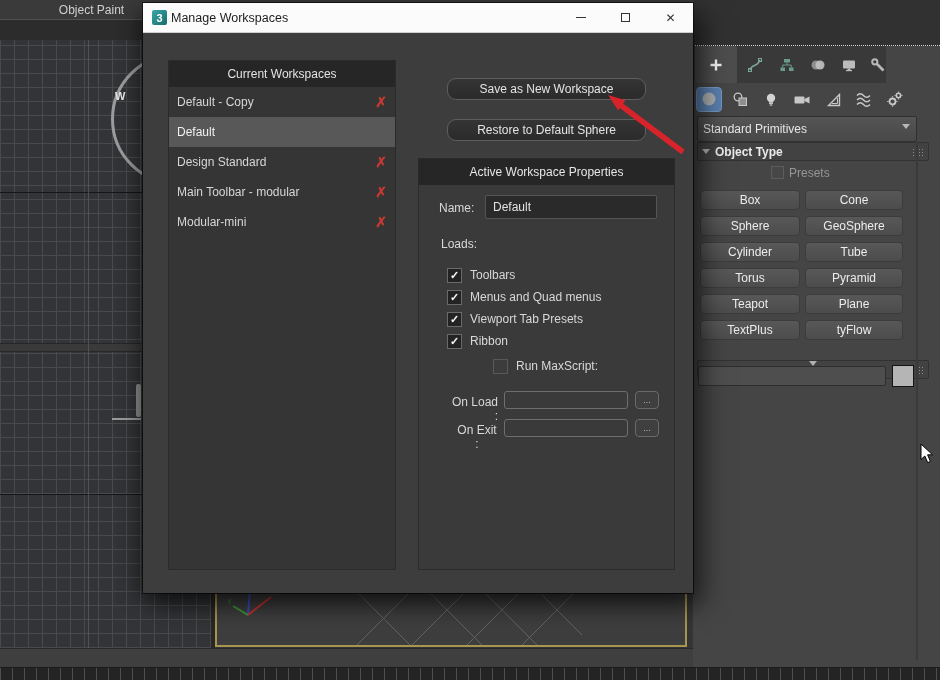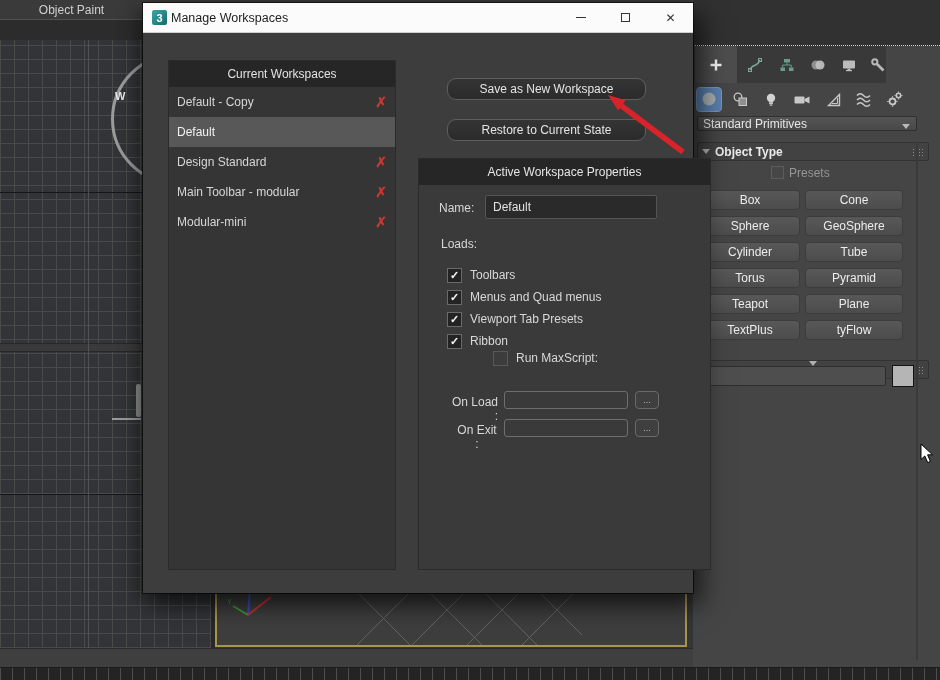--- a/index.html
+++ b/index.html
@@ -4,21 +4,21 @@
 <style>
   html,body{margin:0;padding:0;background:#222;}
   #screen{position:relative;width:940px;height:680px;overflow:hidden;
     font-family:"Liberation Sans",sans-serif;font-size:12px;color:#dcdcdc;
     background:#333537;user-select:none;}
   .abs{position:absolute;}
 
   
   .ribbon-band{left:0;top:0;width:693px;height:19px;background:#3a3a3a;z-index:1;}
   .ribbon-tab{left:0;top:0;width:143px;height:19px;display:flex;align-items:center;justify-content:center;
-    color:#cfcfcf;font-size:12px;}
+    color:#cfcfcf;font-size:12px;padding-left:20px;}
   .ribbon-sub{left:0;top:19px;width:693px;height:21px;background:#2c2c2c;border-top:1px solid #505050;z-index:1;}
   .ortho-viewport{left:0;top:40px;width:211px;height:608px;z-index:1;background-color:#323437;
     background-image:
       repeating-linear-gradient(0deg,#4a4a4a 0 1px,transparent 1px 14px),
       repeating-linear-gradient(90deg,#4a4a4a 0 1px,transparent 1px 14px);}
   .axis-dark-1{left:0;top:152px;width:211px;height:1px;background:#161616;}
   .axis-dark-2{left:0;top:454px;width:211px;height:1px;background:#161616;}
   .vp-divider{left:0;top:303px;width:211px;height:7px;background:#3a3a3a;border-top:1px solid #272727;border-bottom:1px solid #272727;}
   .major-v{left:88px;top:0;width:1px;height:608px;background:#5e5e5e;opacity:.7;}
   .vp-gap{left:211px;top:40px;width:4px;height:608px;background:#282828;z-index:1;}
@@ -41,21 +41,21 @@
   .cmd-panel{left:693px;top:0;width:247px;height:667px;background:#454545;z-index:5;}
   .panel-topspace{position:absolute;left:0;top:0;width:247px;height:45px;background:#313131;border-bottom:1px dotted #d8d8d8;}
   .tab-strip{position:absolute;left:0;top:46px;width:193px;height:37px;background:#393939;}
   .tab{position:absolute;top:0;width:32px;height:37px;display:flex;align-items:center;justify-content:center;}
   .tab.create{left:2px;width:42px;background:#4d4d4d;border-radius:2px 2px 0 0;}
   .tab.modify{left:46px;} .tab.hierarchy{left:78px;} .tab.motion{left:109px;}
   .tab.display{left:140px;} .tab.utilities{left:171px;width:28px;}
   .cat-row{position:absolute;left:0;top:85px;width:247px;height:28px;display:flex;align-items:center;}
   .cat{width:26px;height:25px;display:flex;align-items:center;justify-content:center;margin-left:5px;}
   .cat.geometry{margin-left:3px;background:#5a7fae;border:1px solid #7497c0;border-radius:4px;box-sizing:border-box;}
-  .dropdown{position:absolute;left:4px;top:116px;width:220px;height:15px;background:linear-gradient(#555,#484848);
+  .dropdown{position:absolute;left:4px;top:116px;width:220px;height:26px;background:linear-gradient(#555,#484848);
     border:1px solid #303030;border-radius:2px;display:flex;align-items:center;box-sizing:border-box;}
   .dropdown span{margin-left:5px;color:#e6e6e6;}
   .dd-arrow{position:absolute;right:6px;top:7px;width:0;height:0;border-left:4px solid transparent;
     border-right:4px solid transparent;border-top:5px solid #b8b8b8;}
   .rollout{position:absolute;left:4px;width:232px;height:19px;background:#424242;border:1px solid #323232;
     border-radius:2px;display:flex;align-items:center;box-sizing:border-box;}
   .rollout .tri{width:0;height:0;border-left:4px solid transparent;border-right:4px solid transparent;
     border-top:5px solid #b0b0b0;margin:0 5px 0 4px;}
   .rollout b{color:#eaeaea;font-size:12px;}
   .grip{position:absolute;right:5px;top:5px;width:11px;height:9px;
@@ -93,34 +93,34 @@
   .ws-header{height:26px;background:#262626;display:flex;align-items:center;justify-content:center;color:#e2e2e2;}
   .ws-row{height:30px;display:flex;align-items:center;padding:0 8px;color:#d6d6d6;}
   .ws-row.selected{background:#585858;color:#f2f2f2;}
   .ws-del{margin-left:auto;color:#c43a32;font-weight:bold;font-size:14px;}
 
   .dlg-btn{position:absolute;left:304px;width:199px;height:22px;background:linear-gradient(#343434,#2b2b2b);
     border:1px solid #5e5e5e;border-radius:9px;color:#e4e4e4;font-size:12px;
     display:flex;align-items:center;justify-content:center;box-sizing:border-box;}
   .btn-savenew{top:75px;} .btn-savedef{top:88px;} .btn-restore{top:116px;}
 
-  .props-panel{position:absolute;left:275px;top:155px;width:293px;height:412px;background:#3a3a3a;border:1px solid #2b2b2b;box-sizing:border-box;}
+  .props-panel{position:absolute;left:275px;top:155px;width:257px;height:412px;background:#3a3a3a;border:1px solid #2b2b2b;box-sizing:border-box;}
   .props-header{height:26px;background:#262626;display:flex;align-items:center;justify-content:center;color:#e6e6e6;}
   .prop-label{position:absolute;color:#d8d8d8;}
   .lbl-name{left:20px;top:42px;}
   .inp-name{position:absolute;left:66px;top:36px;width:172px;height:24px;background:#2a2a2a;border:1px solid #555;
     border-radius:2px;color:#e2e2e2;font-size:12px;padding:0 7px;box-sizing:border-box;font-family:"Liberation Sans",sans-serif;}
   .lbl-loads{left:22px;top:78px;}
   .cb-row{position:absolute;left:28px;height:16px;display:flex;align-items:center;}
   .cb-box{width:15px;height:15px;background:#232323;border:1px solid #6a6a6a;box-sizing:border-box;
     display:flex;align-items:center;justify-content:center;color:#f2f2f2;font-size:11px;font-weight:bold;}
   .cb-box.empty{background:#3c3c3c;border-color:#585858;color:transparent;}
   .cb-row span.cb-label{margin-left:8px;color:#d8d8d8;}
   .row-toolbars{top:108px;} .row-menus{top:130px;} .row-vpt{top:152px;} .row-ribbon{top:174px;}
-  .row-maxscript{left:26px;top:191px;padding-left:48px;}
+  .row-maxscript{left:26px;top:199px;padding-left:48px;}
   .lbl-onload{left:27px;top:236px;width:52px;text-align:right;}
   .lbl-onexit{left:37px;top:264px;width:42px;text-align:center;}
   .inp-script{position:absolute;width:124px;height:18px;background:#3a3a3a;border:1px solid #6e6e6e;
     border-radius:3px;box-sizing:border-box;color:#ddd;font-family:"Liberation Sans",sans-serif;}
   .inp-onload{left:85px;top:232px;} .inp-onexit{left:85px;top:260px;}
   .dots-btn{position:absolute;left:216px;width:24px;height:18px;background:#3f3f3f;border:1px solid #6a6a6a;
     border-radius:4px;color:#bdbdbd;font-size:9px;display:flex;align-items:center;justify-content:center;box-sizing:border-box;}
   .dots-onload{top:232px;} .dots-onexit{top:260px;}
 
   
@@ -347,21 +347,21 @@
         <span>Main Toolbar - modular</span>
         <span class="ws-del">✗</span>
       </div>
       <div class="ws-row">
         <span>Modular-mini</span>
         <span class="ws-del">✗</span>
       </div>
     </div>
 
     <div class="dlg-btn btn-savenew">Save as New Workspace</div>
-    <div class="dlg-btn btn-restore">Restore to Current State</div>
+    <div class="dlg-btn btn-restore">Restore to Default Sphere</div>
 
     <div class="props-panel">
       <div class="props-header">Active Workspace Properties</div>
       <span class="prop-label lbl-name">Name:</span>
       <input class="inp-name" value="Default" style="">
       <span class="prop-label lbl-loads">Loads:</span>
 
       <div class="cb-row row-toolbars">
         <div class="cb-box">✓</div>
         <span class="cb-label">Toolbars</span>

